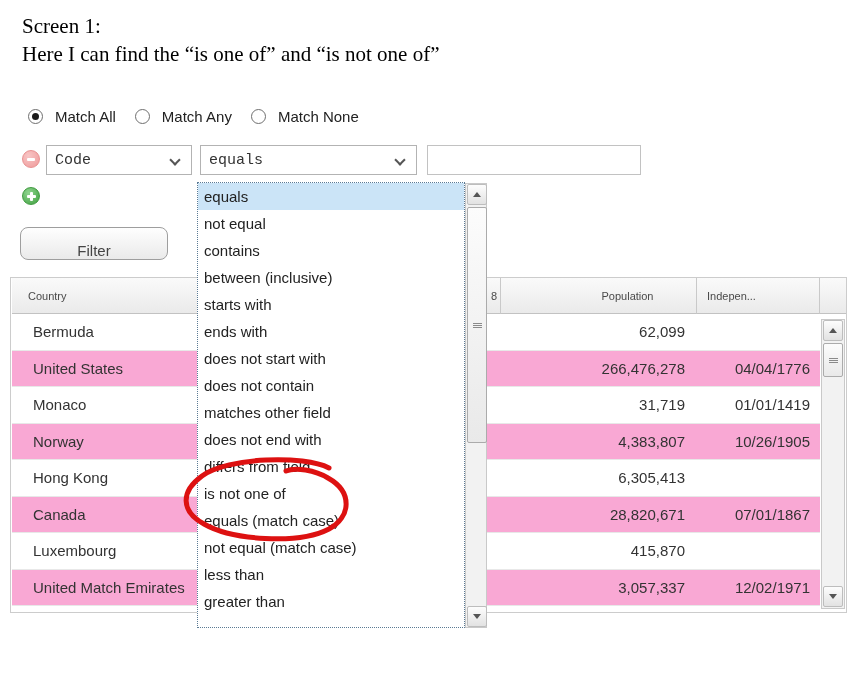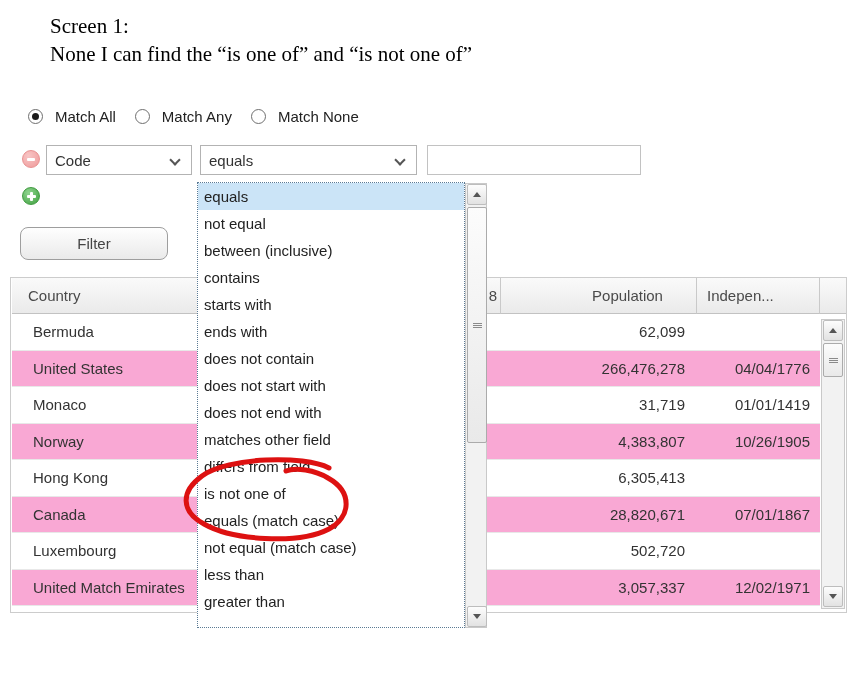--- a/index.html
+++ b/index.html
@@ -4,53 +4,53 @@
 <style>
   * { margin:0; padding:0; box-sizing:border-box; }
   html,body { background:#fff; }
   .canvas {
     position:relative; width:862px; height:694px; overflow:hidden;
     background:#fff; font-family:"Liberation Sans", sans-serif; color:#333;
   }
   .abs { position:absolute; }
 
   
-  .note { left:22px; top:12px; font-family:"Liberation Serif", serif; font-size:21px; color:#000; line-height:28px;margin-left:28px; }
+  .note { left:22px; top:12px; font-family:"Liberation Serif", serif; font-size:21px; color:#000; line-height:28px; }
 
   
   .radio-row { left:28px; top:108px; display:flex; align-items:center; gap:19px; font-size:15px; color:#222; }
   .radio-opt { display:flex; align-items:center; gap:12px; cursor:default; }
   .radio-circle { width:15px; height:15px; border:1px solid #6f6f6f; border-radius:50%; background:#fff;
                   display:inline-flex; align-items:center; justify-content:center; flex:0 0 auto; }
   .radio-dot { width:7px; height:7px; border-radius:50%; background:#1b1b1b; }
 
   
   .round-icon { width:18px; height:18px; border-radius:50%; position:absolute; }
   .minus-btn { left:22px; top:150px; background:radial-gradient(circle at 35% 30%, #f8c5c5, #ef9a9a); border:1px solid #e89090; }
   .minus-btn::after { content:""; position:absolute; left:4px; top:7px; width:8px; height:3px; background:#fff; border-radius:1px; }
   .plus-btn { left:22px; top:187px; background:radial-gradient(circle at 35% 30%, #8fd48f, #3fa03f); border:1px solid #3f9a3f; }
   .plus-btn::before { content:""; position:absolute; left:4px; top:7px; width:9px; height:3px; background:#fff; border-radius:1px; }
   .plus-btn::after  { content:""; position:absolute; left:7px; top:4px; width:3px; height:9px; background:#fff; border-radius:1px; }
 
   .select-box { height:30px; border:1px solid #b3b3b3; background:#fff; font-size:15px; color:#333;
-                display:flex; align-items:center; padding-left:8px; }
+                display:flex; align-items:center; padding-left:8px;font-family:Liberation Mono, monospace; }
   .chevron { position:absolute; right:12px; top:10px; width:8px; height:8px;
              border-right:2px solid #555; border-bottom:2px solid #555; transform:rotate(45deg); }
   .field-select { left:46px; top:145px; width:146px; }
   .op-select { left:200px; top:145px; width:217px; }
   .value-input { left:427px; top:145px; width:214px; height:30px; border:1px solid #c2c2c2; font-size:15px; padding:0 6px; outline:none; }
 
   .filter-btn { left:20px; top:227px; width:148px; height:33px; border:1px solid #9e9e9e; border-radius:8px;
                 background:linear-gradient(#fefefe,#eaeaea); font-size:15px; color:#444;
-                display:flex; align-items:center; justify-content:center; font-family:"Liberation Sans", sans-serif; }
+                display:flex; align-items:flex-end; justify-content:center; font-family:"Liberation Sans", sans-serif; }
 
   
   .grid { left:10px; top:277px; width:837px; height:336px; border:1px solid #ccc; background:#fff; z-index:1; }
   .gh { position:absolute; top:0; height:36px; background:linear-gradient(#fafafa,#eaeaea);
-        border-right:1px solid #c9c9c9; border-bottom:1px solid #c2c2c2; font-size:15px; color:#4a4a4a;
+        border-right:1px solid #c9c9c9; border-bottom:1px solid #c2c2c2; font-size:11px; color:#4a4a4a;
         display:flex; align-items:center; }
   .gh-country { left:1px; width:186px; padding-left:16px; }
   .gh-hidden { left:187px; width:303px; justify-content:flex-end; padding-right:3px; }
   .gh-pop { left:490px; width:196px; justify-content:center; padding-left:58px; }
   .gh-ind { left:686px; width:123px; padding-left:10px; }
   .gh-fill { left:809px; width:26px; border-right:none; }
   .grow { position:absolute; left:1px; width:808px; height:36.5px; border-bottom:1px solid #e8e8e8; font-size:15px; color:#333; }
   .grow.alt { background:#f9a8d4; }
   .gc { position:absolute; top:0; height:100%; display:flex; align-items:center; }
   .gc-country { left:0; width:186px; padding-left:21px; }
@@ -79,21 +79,21 @@
   
   .annotation { left:176px; top:452px; z-index:3; pointer-events:none; }
 </style>
 </head>
 <body>
 
 <div class="canvas">
 
   <div class="abs note">
     <div>Screen 1:</div>
-    <div>None I can find the “is one of” and “is not one of”</div>
+    <div>Here I can find the “is one of” and “is not one of”</div>
   </div>
 
   <div class="abs radio-row">
     <div class="radio-opt">
       <span class="radio-circle">
           <span class="radio-dot"></span>
         </span>
       <span>Match All</span>
     </div>
     <div class="radio-opt">
@@ -165,21 +165,21 @@
       <div class="gc gc-pop">6,305,413</div>
       <div class="gc gc-ind"></div>
     </div>
     <div class="grow alt" style="top:218.5px;">
       <div class="gc gc-country">Canada</div>
       <div class="gc gc-pop">28,820,671</div>
       <div class="gc gc-ind">07/01/1867</div>
     </div>
     <div class="grow" style="top:255px;">
       <div class="gc gc-country">Luxembourg</div>
-      <div class="gc gc-pop">502,720</div>
+      <div class="gc gc-pop">415,870</div>
       <div class="gc gc-ind"></div>
     </div>
     <div class="grow alt" style="top:291.5px;">
       <div class="gc gc-country">United Match Emirates</div>
       <div class="gc gc-pop">3,057,337</div>
       <div class="gc gc-ind">12/02/1971</div>
     </div>
 
     <div class="grid-sb sb-v">
       <div class="sb-btn" style="top:0;">
@@ -191,28 +191,28 @@
       <div class="sb-btn" style="top:266px;">
         <span class="tri-down"></span>
       </div>
     </div>
   </div>
 
   <div class="abs op-dropdown">
     <div class="op-list">
       <div class="op-item selected">equals</div>
       <div class="op-item">not equal</div>
+      <div class="op-item">contains</div>
       <div class="op-item">between (inclusive)</div>
-      <div class="op-item">contains</div>
       <div class="op-item">starts with</div>
       <div class="op-item">ends with</div>
+      <div class="op-item">does not start with</div>
       <div class="op-item">does not contain</div>
-      <div class="op-item">does not start with</div>
+      <div class="op-item">matches other field</div>
       <div class="op-item">does not end with</div>
-      <div class="op-item">matches other field</div>
       <div class="op-item">differs from field</div>
       <div class="op-item">is not one of</div>
       <div class="op-item">equals (match case)</div>
       <div class="op-item">not equal (match case)</div>
       <div class="op-item">less than</div>
       <div class="op-item">greater than</div>
     </div>
 
     <div class="dd-sb sb-v">
       <div class="sb-btn" style="top:0;">

